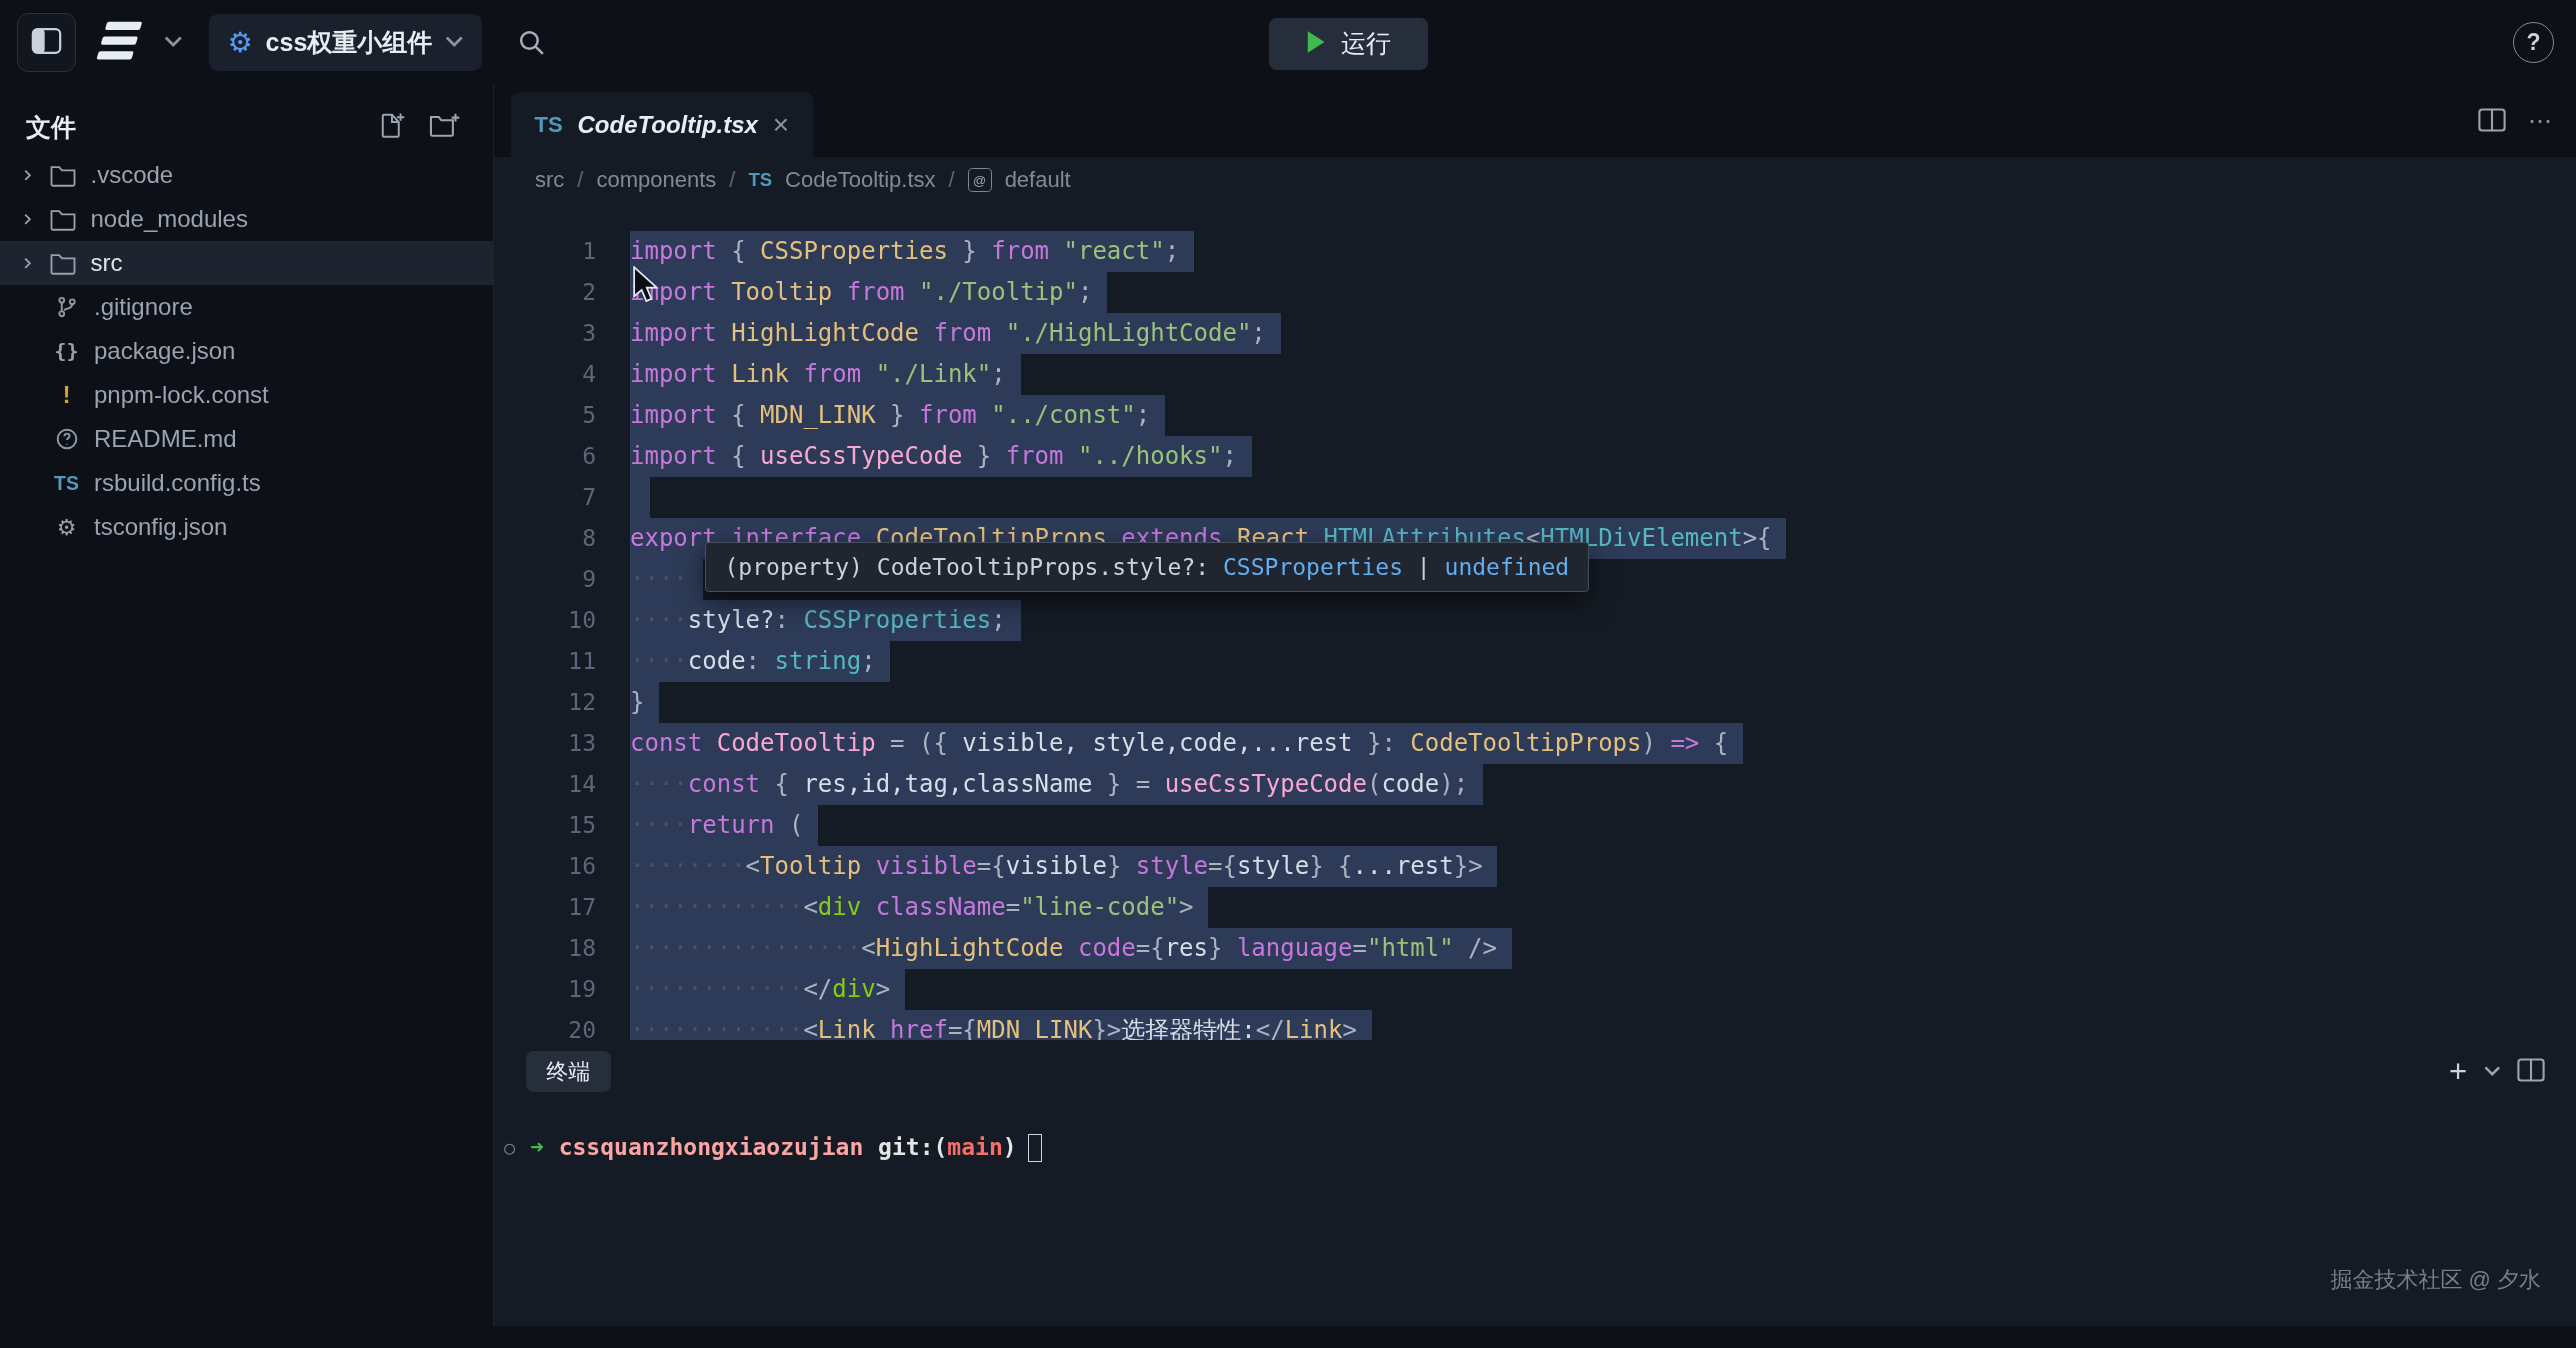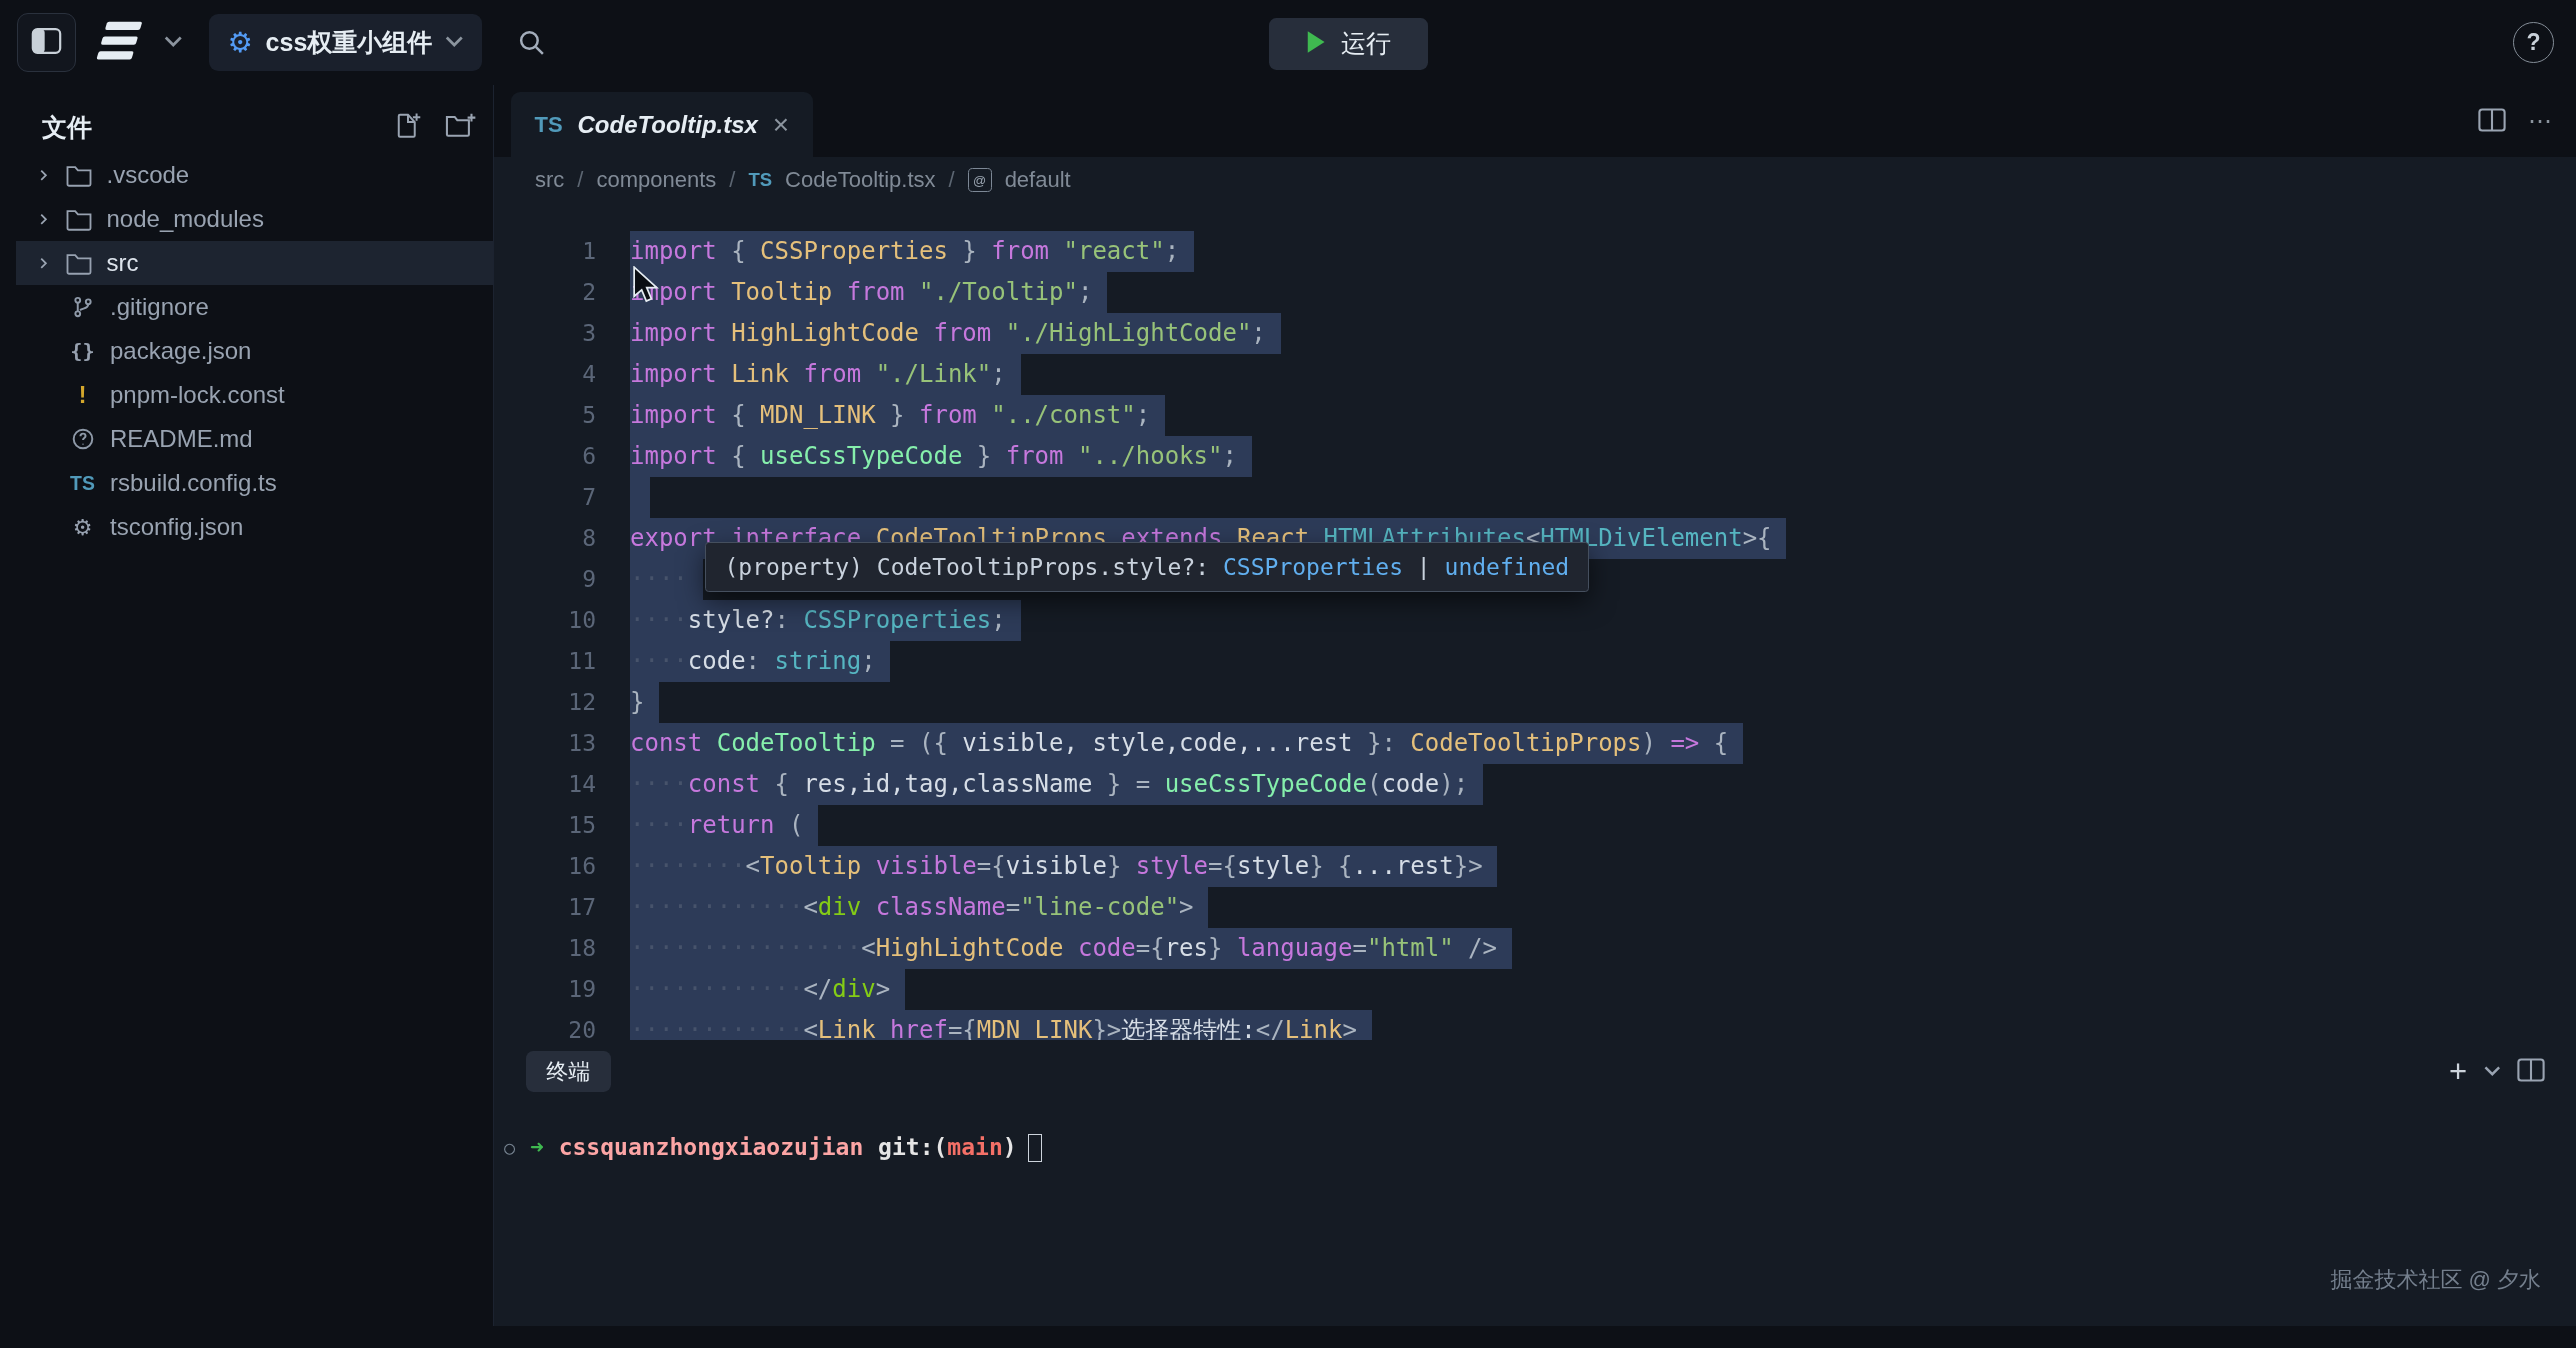--- a/index.html
+++ b/index.html
@@ -33,21 +33,21 @@
     background:#272e3b; border-radius:7.4px; display:flex; align-items:center; gap:14.8px;
   }
   .run-btn .rlabel { font-size:25px; color:#e6edf3;text-align:center; }
   .help-btn {
     position:absolute; right:22px; top:22px; width:41px; height:41px; border-radius:50%;
     border:1.8px solid #848d97; color:#c9d1d9; font-size:23px; font-weight:bold;
     display:flex; align-items:center; justify-content:center;
   }
 
   
-  #sidebar { position:absolute; left:0; top:85px; width:493px; height:1263px; background:#0d1016;margin-left:16px; }
+  #sidebar { position:absolute; left:0; top:85px; width:493px; height:1263px; background:#0d1016; }
   .sb-head { position:absolute; left:0; top:20.3px; width:493px; height:44px; display:flex; align-items:center; }
   .sb-title { margin-left:26px; font-size:25px; font-weight:bold; color:#e6edf3; }
   .sb-actions { position:absolute; right:33px; display:flex; gap:24px; }
   #tree { position:absolute; top:68px; left:0; width:493px; }
   .tree-row { height:44px; display:flex; align-items:center; color:#99a3b1; font-size:24px; }
   .tree-row.selected { background:#1d2430; color:#dde4ec; }
   .tree-row .chev { width:28px; margin-left:18.5px; display:flex; align-items:center; }
   .tree-row .ficon { width:33px; display:flex; align-items:center; justify-content:center; }
   .tree-row.folder .ficon { margin-left:0; }
   .tree-row.file .ficon { margin-left:50px; }
@@ -82,21 +82,21 @@
   #gutter { position:absolute; left:0; top:28px; width:102px; text-align:right;
     font-family:"DejaVu Sans Mono", monospace; font-size:23px; color:#5b6678; }
   #gutter .ln { height:41px; line-height:41px; }
   #code { position:absolute; left:136px; top:28px; font-family:"DejaVu Sans Mono", monospace;
     font-size:24px; white-space:pre; }
   .cl { height:41px; line-height:41px; }
   .sel { display:inline-block; height:41px; min-width:20.3px; background:#2d3b58; padding-right:14.8px; vertical-align:top; }
   .tk-kw  { color:#c678dd; }
   .tk-str { color:#98c379; }
   .tk-type{ color:#e5c07b; }
-  .tk-fn  { color:#86efac; }
+  .tk-fn  { color:#f9a8d4; }
   .tk-cy  { color:#56b6c2; }
   .tk-var { color:#d6dde6; }
   .tk-pun { color:#aab4c0; }
   .tk-tag { color:#84cc16; }
   .tk-attr{ color:#c678dd; }
   .tk-ws  { color:#47536b; }
 
   .hover-tip {
     position:absolute; left:211px; top:457px; height:50px; z-index:5;
     background:#20252f; border:0.9px solid #454f5e; border-radius:3.7px;

